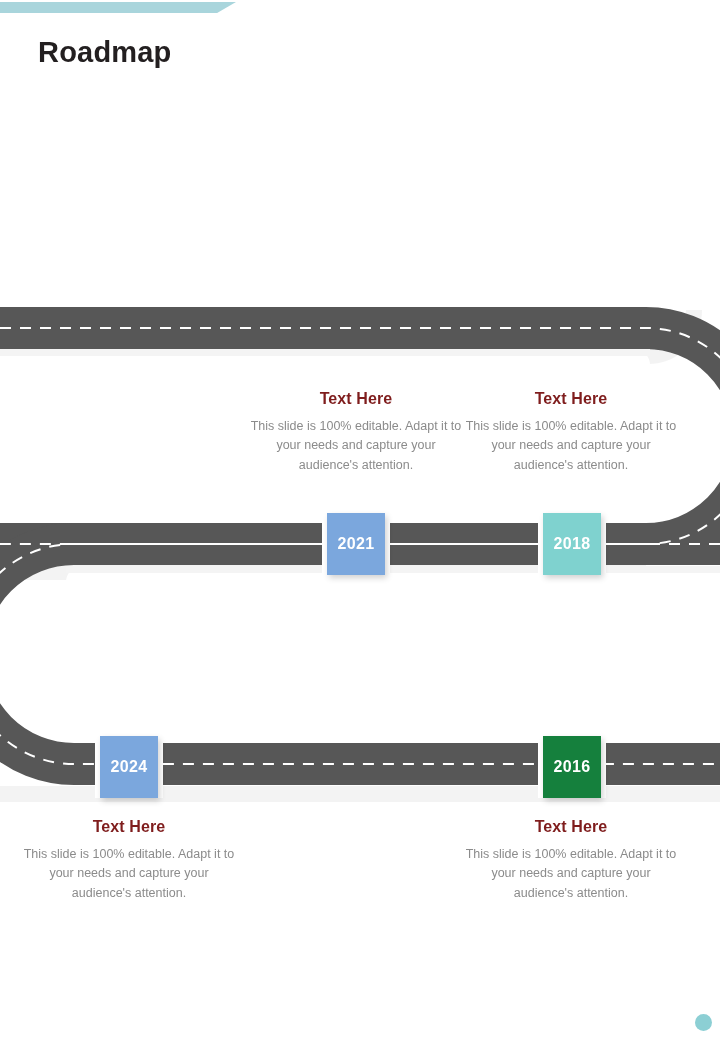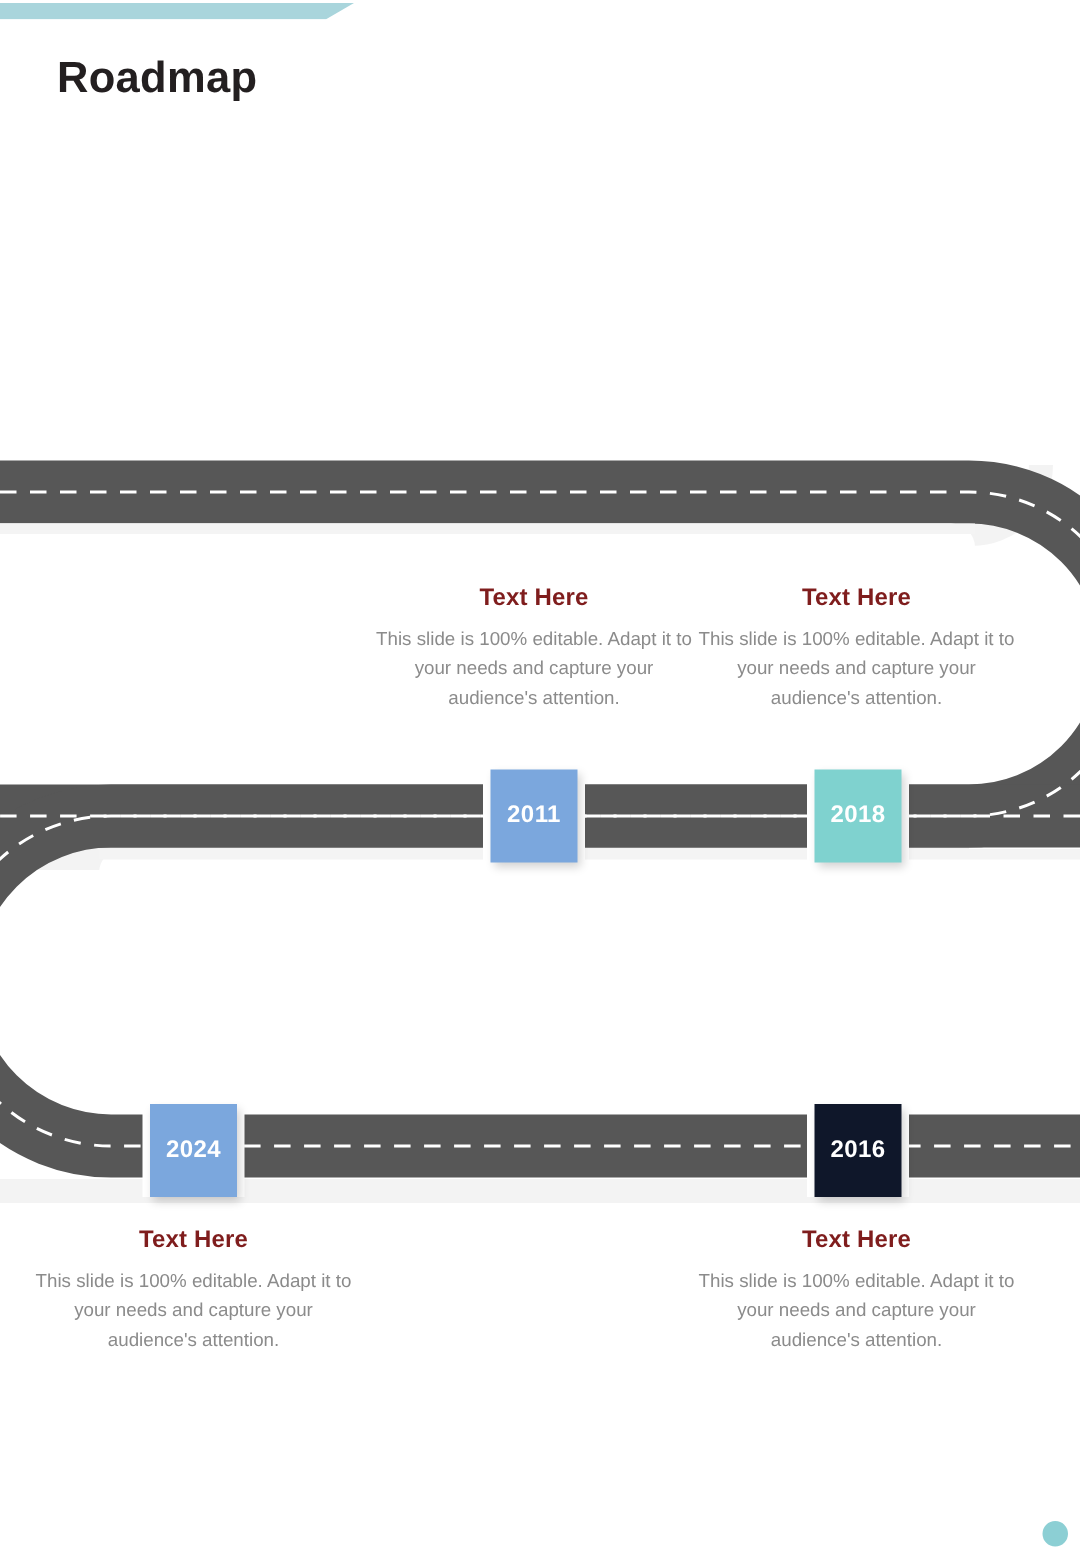--- a/index.html
+++ b/index.html
@@ -80,21 +80,21 @@
     justify-content: center;
     font-size: 16px;
     font-weight: bold;
     color: #ffffff;
     box-shadow: 2px 3px 6px rgba(0,0,0,0.18);
     letter-spacing: 0.3px;
   }
   #year-box-2019 { left: 327px; top: 513px; background: #7ba7dd; }
   #year-box-2018 { left: 543px; top: 513px; background: #7fd2cf; }
   #year-box-2017 { left: 100px; top: 736px; background: #7ba7dd; }
-  #year-box-2016 { left: 543px; top: 736px; background: #0f172a; }
+  #year-box-2016 { left: 543px; top: 736px; background: #15803d; }
 
   
   #corner-dot {
     position: absolute;
     left: 695px;
     top: 1014px;
     width: 17px;
     height: 17px;
     border-radius: 50%;
     background: #8ccfd4;
@@ -162,21 +162,21 @@
 <div class="text-block" id="text-block-2017">
   <div class="tb-title">Text Here</div>
   <div class="tb-body">This slide is 100% editable. Adapt it to your needs and capture your audience's attention.</div>
 </div>
 
 <div class="text-block" id="text-block-2016">
   <div class="tb-title">Text Here</div>
   <div class="tb-body">This slide is 100% editable. Adapt it to your needs and capture your audience's attention.</div>
 </div>
 
-<div class="year-box" id="year-box-2019">2011</div>
+<div class="year-box" id="year-box-2019">2021</div>
 
 <div class="year-box" id="year-box-2018">2018</div>
 
 <div class="year-box" id="year-box-2017">2024</div>
 
 <div class="year-box" id="year-box-2016">2016</div>
 
 <div id="corner-dot"></div>
 
 </body></html>

